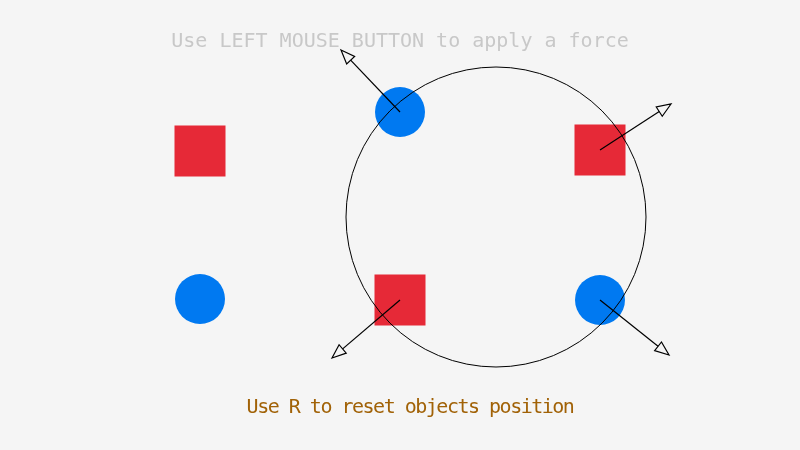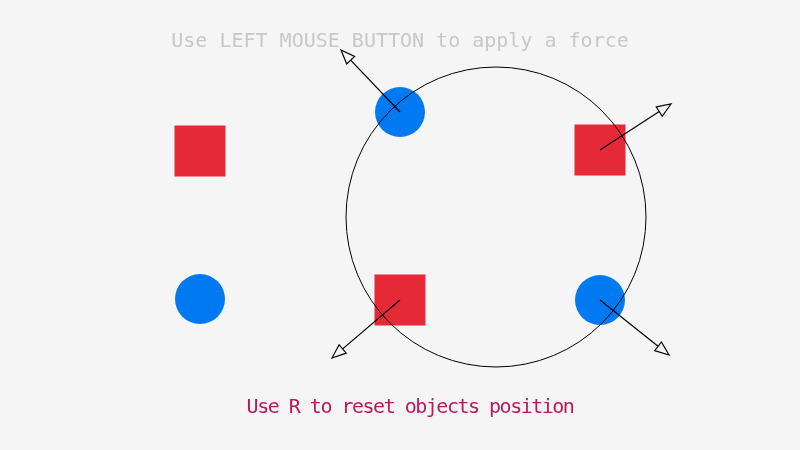--- a/index.html
+++ b/index.html
@@ -52,14 +52,14 @@
       <line x1="400" y1="112" x2="350.65108704906703" y2="60.14182028885008" stroke="#000000" stroke-width="1.2"></line>
       <polygon points="341,50 354.6353735911153,56.35032180528804 346.66680050701876,63.933318772412115" fill="none" stroke="#000000" stroke-width="1.2" stroke-linejoin="miter"></polygon>
       <line x1="600" y1="150" x2="659.2504596839418" y2="111.61237823293908" stroke="#000000" stroke-width="1.2"></line>
       <polygon points="671,104 662.2410368468821,116.22826907139049 656.2598825210015,106.99648739448767" fill="none" stroke="#000000" stroke-width="1.2" stroke-linejoin="miter"></polygon>
       <line x1="400" y1="300" x2="342.6516753274272" y2="348.9147475148415" stroke="#000000" stroke-width="1.2"></line>
       <polygon points="332,358 339.0824689939721,344.7301607790665 346.2208816608823,353.0993342506165" fill="none" stroke="#000000" stroke-width="1.2" stroke-linejoin="miter"></polygon>
       <line x1="600" y1="300" x2="658.0523746456572" y2="346.27363196392963" stroke="#000000" stroke-width="1.2"></line>
       <polygon points="669,355 654.6241586314867,350.57448478170716 661.4805906598277,341.9727791461521" fill="none" stroke="#000000" stroke-width="1.2" stroke-linejoin="miter"></polygon>
     </svg>
   <div class="instruction top" style="color: rgb(200, 200, 200);">Use LEFT MOUSE BUTTON to apply a force</div>
-  <div class="instruction bottom" style="color: #be185d; margin-left: 20px;">Use R to reset objects position</div>
+  <div class="instruction bottom" style="color: #a16207; margin-left: 20px;">Use R to reset objects position</div>
 </div>
 
 </body></html>

